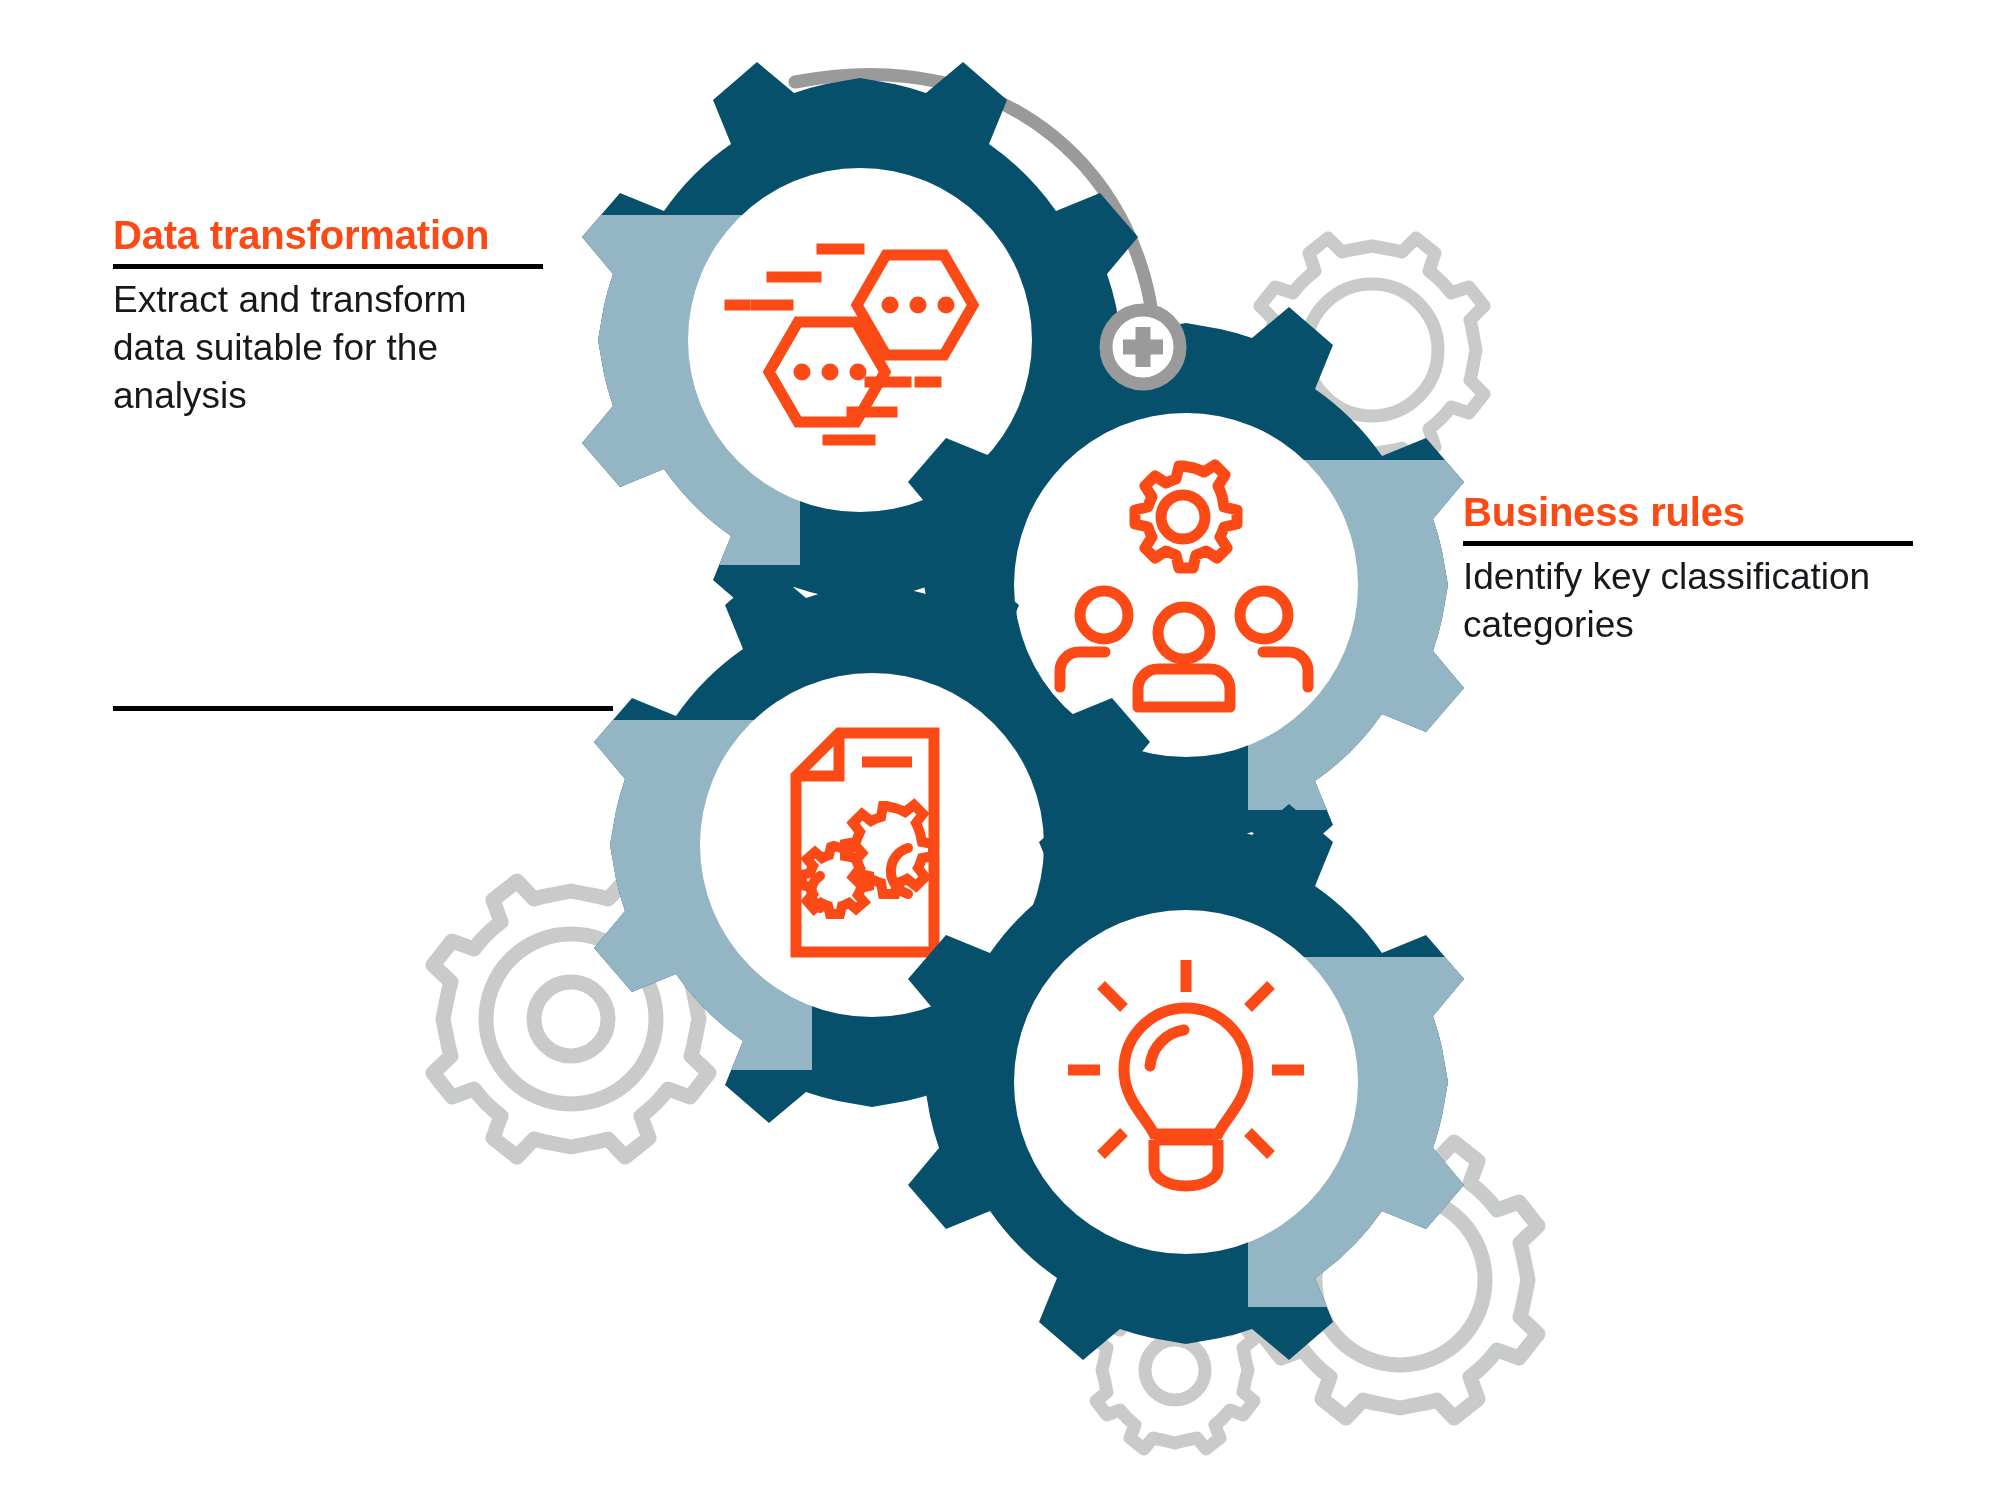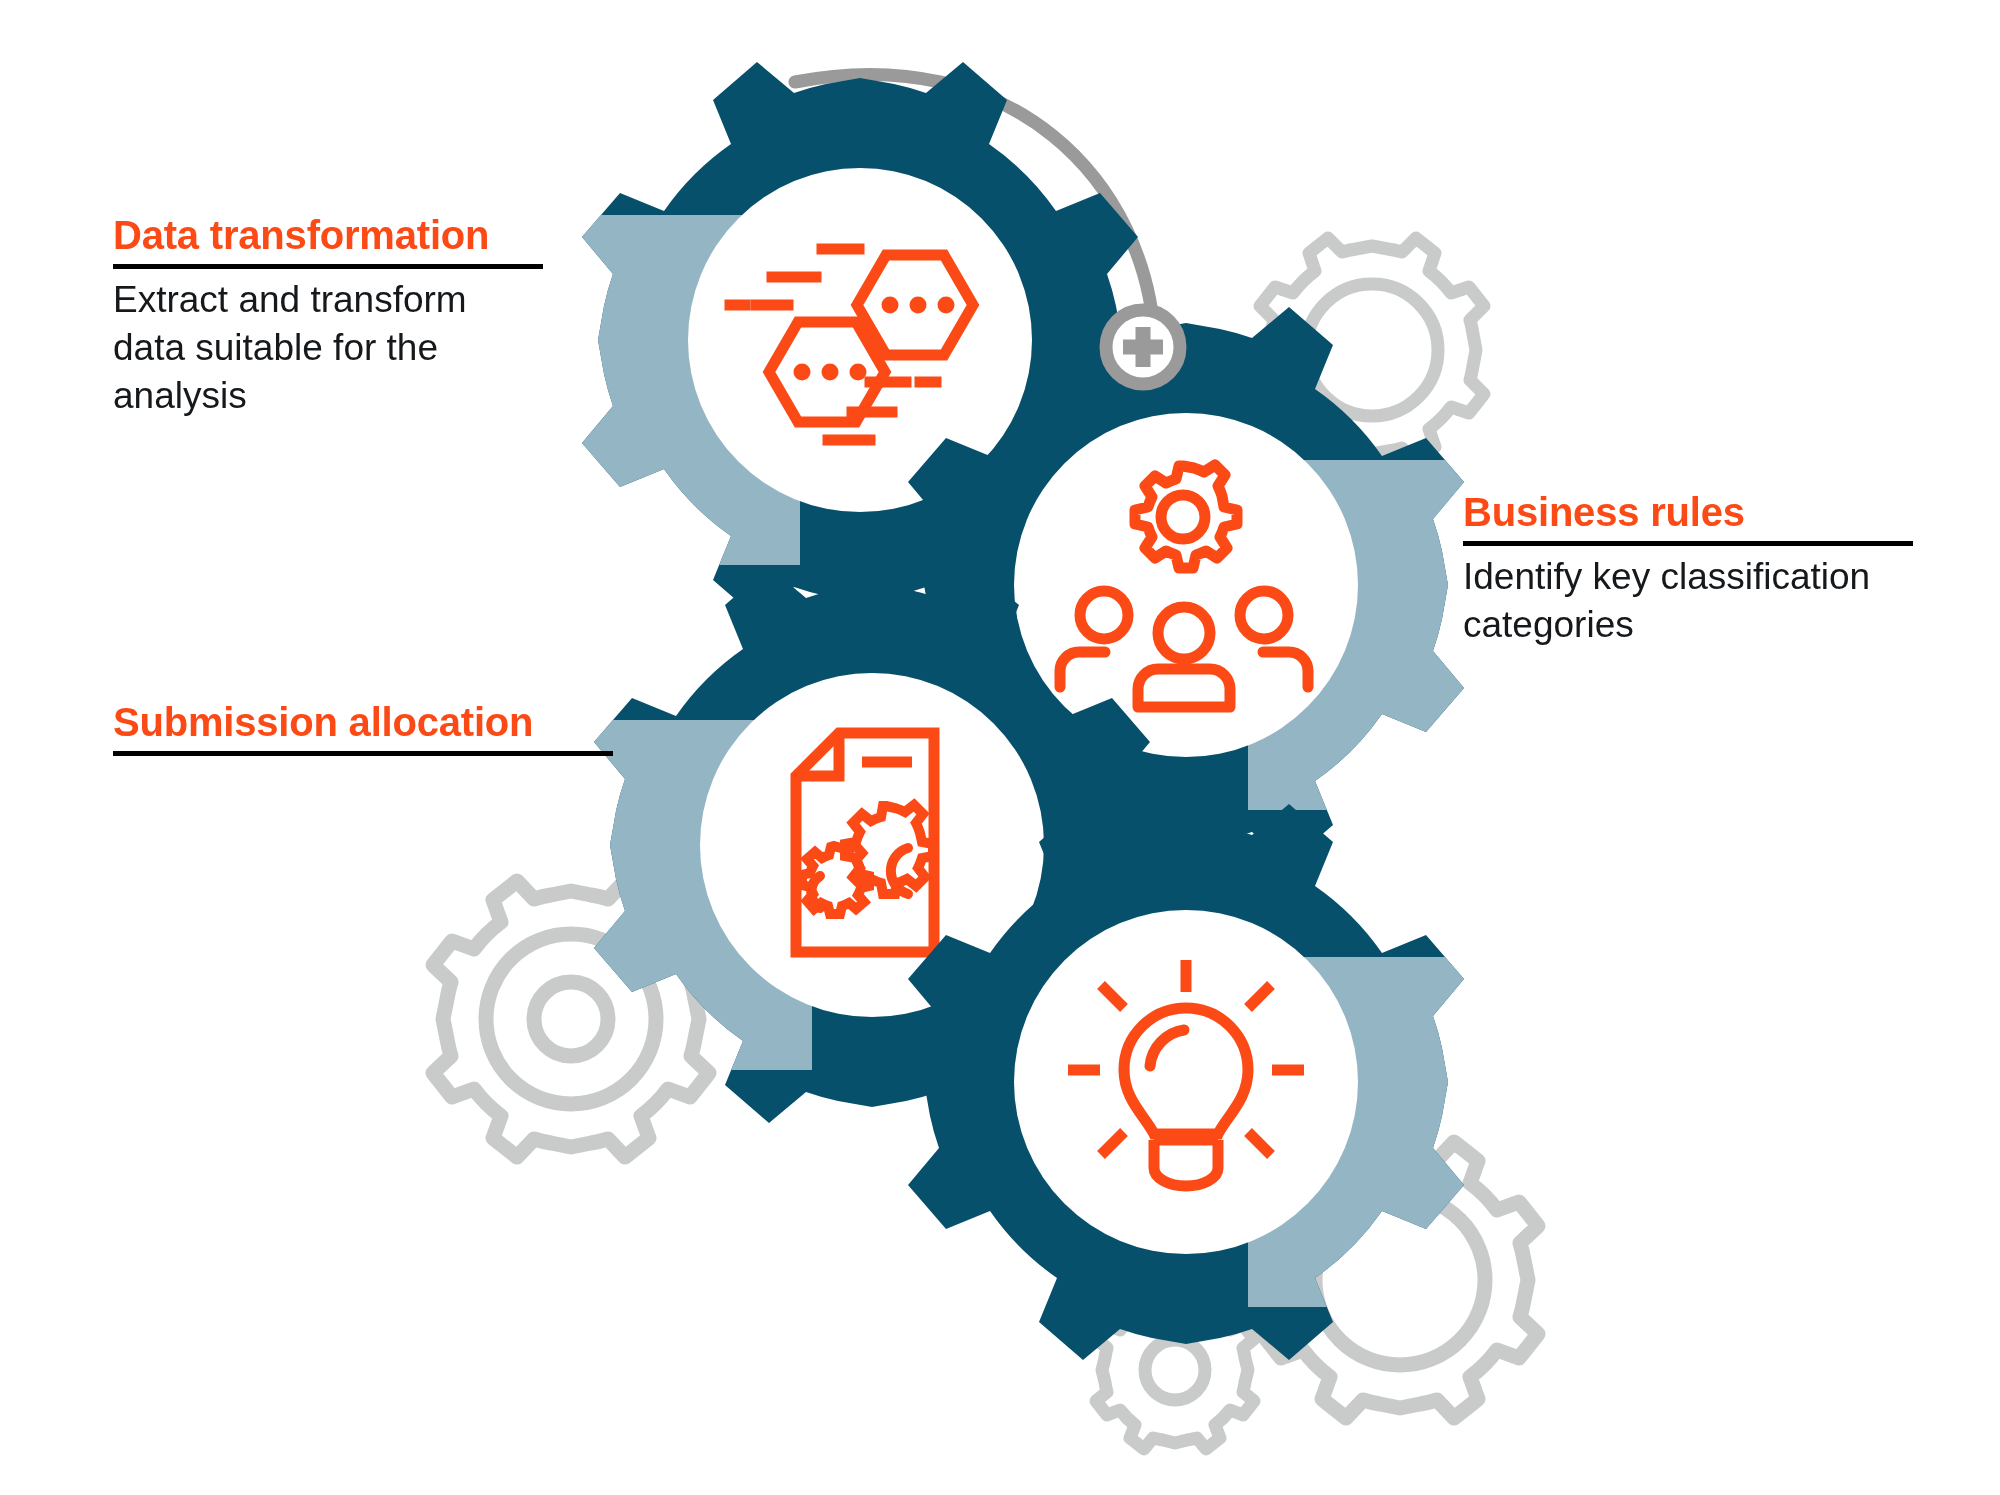--- a/index.html
+++ b/index.html
@@ -355,18 +355,17 @@
   <p>Identify key classification categories</p>
 </div>
 
 <div class="label l-left" id="lbl-data">
   <h3>Data transformation</h3>
   <div class="rule"></div>
   <p>Extract and transform data suitable for the analysis</p>
 </div>
 
 <div class="label l-left" id="lbl-submission">
-  <h3>Submission allocation</h3>
   <div class="rule"></div>
 </div>
 
 
 </div>
 
 </body></html>

